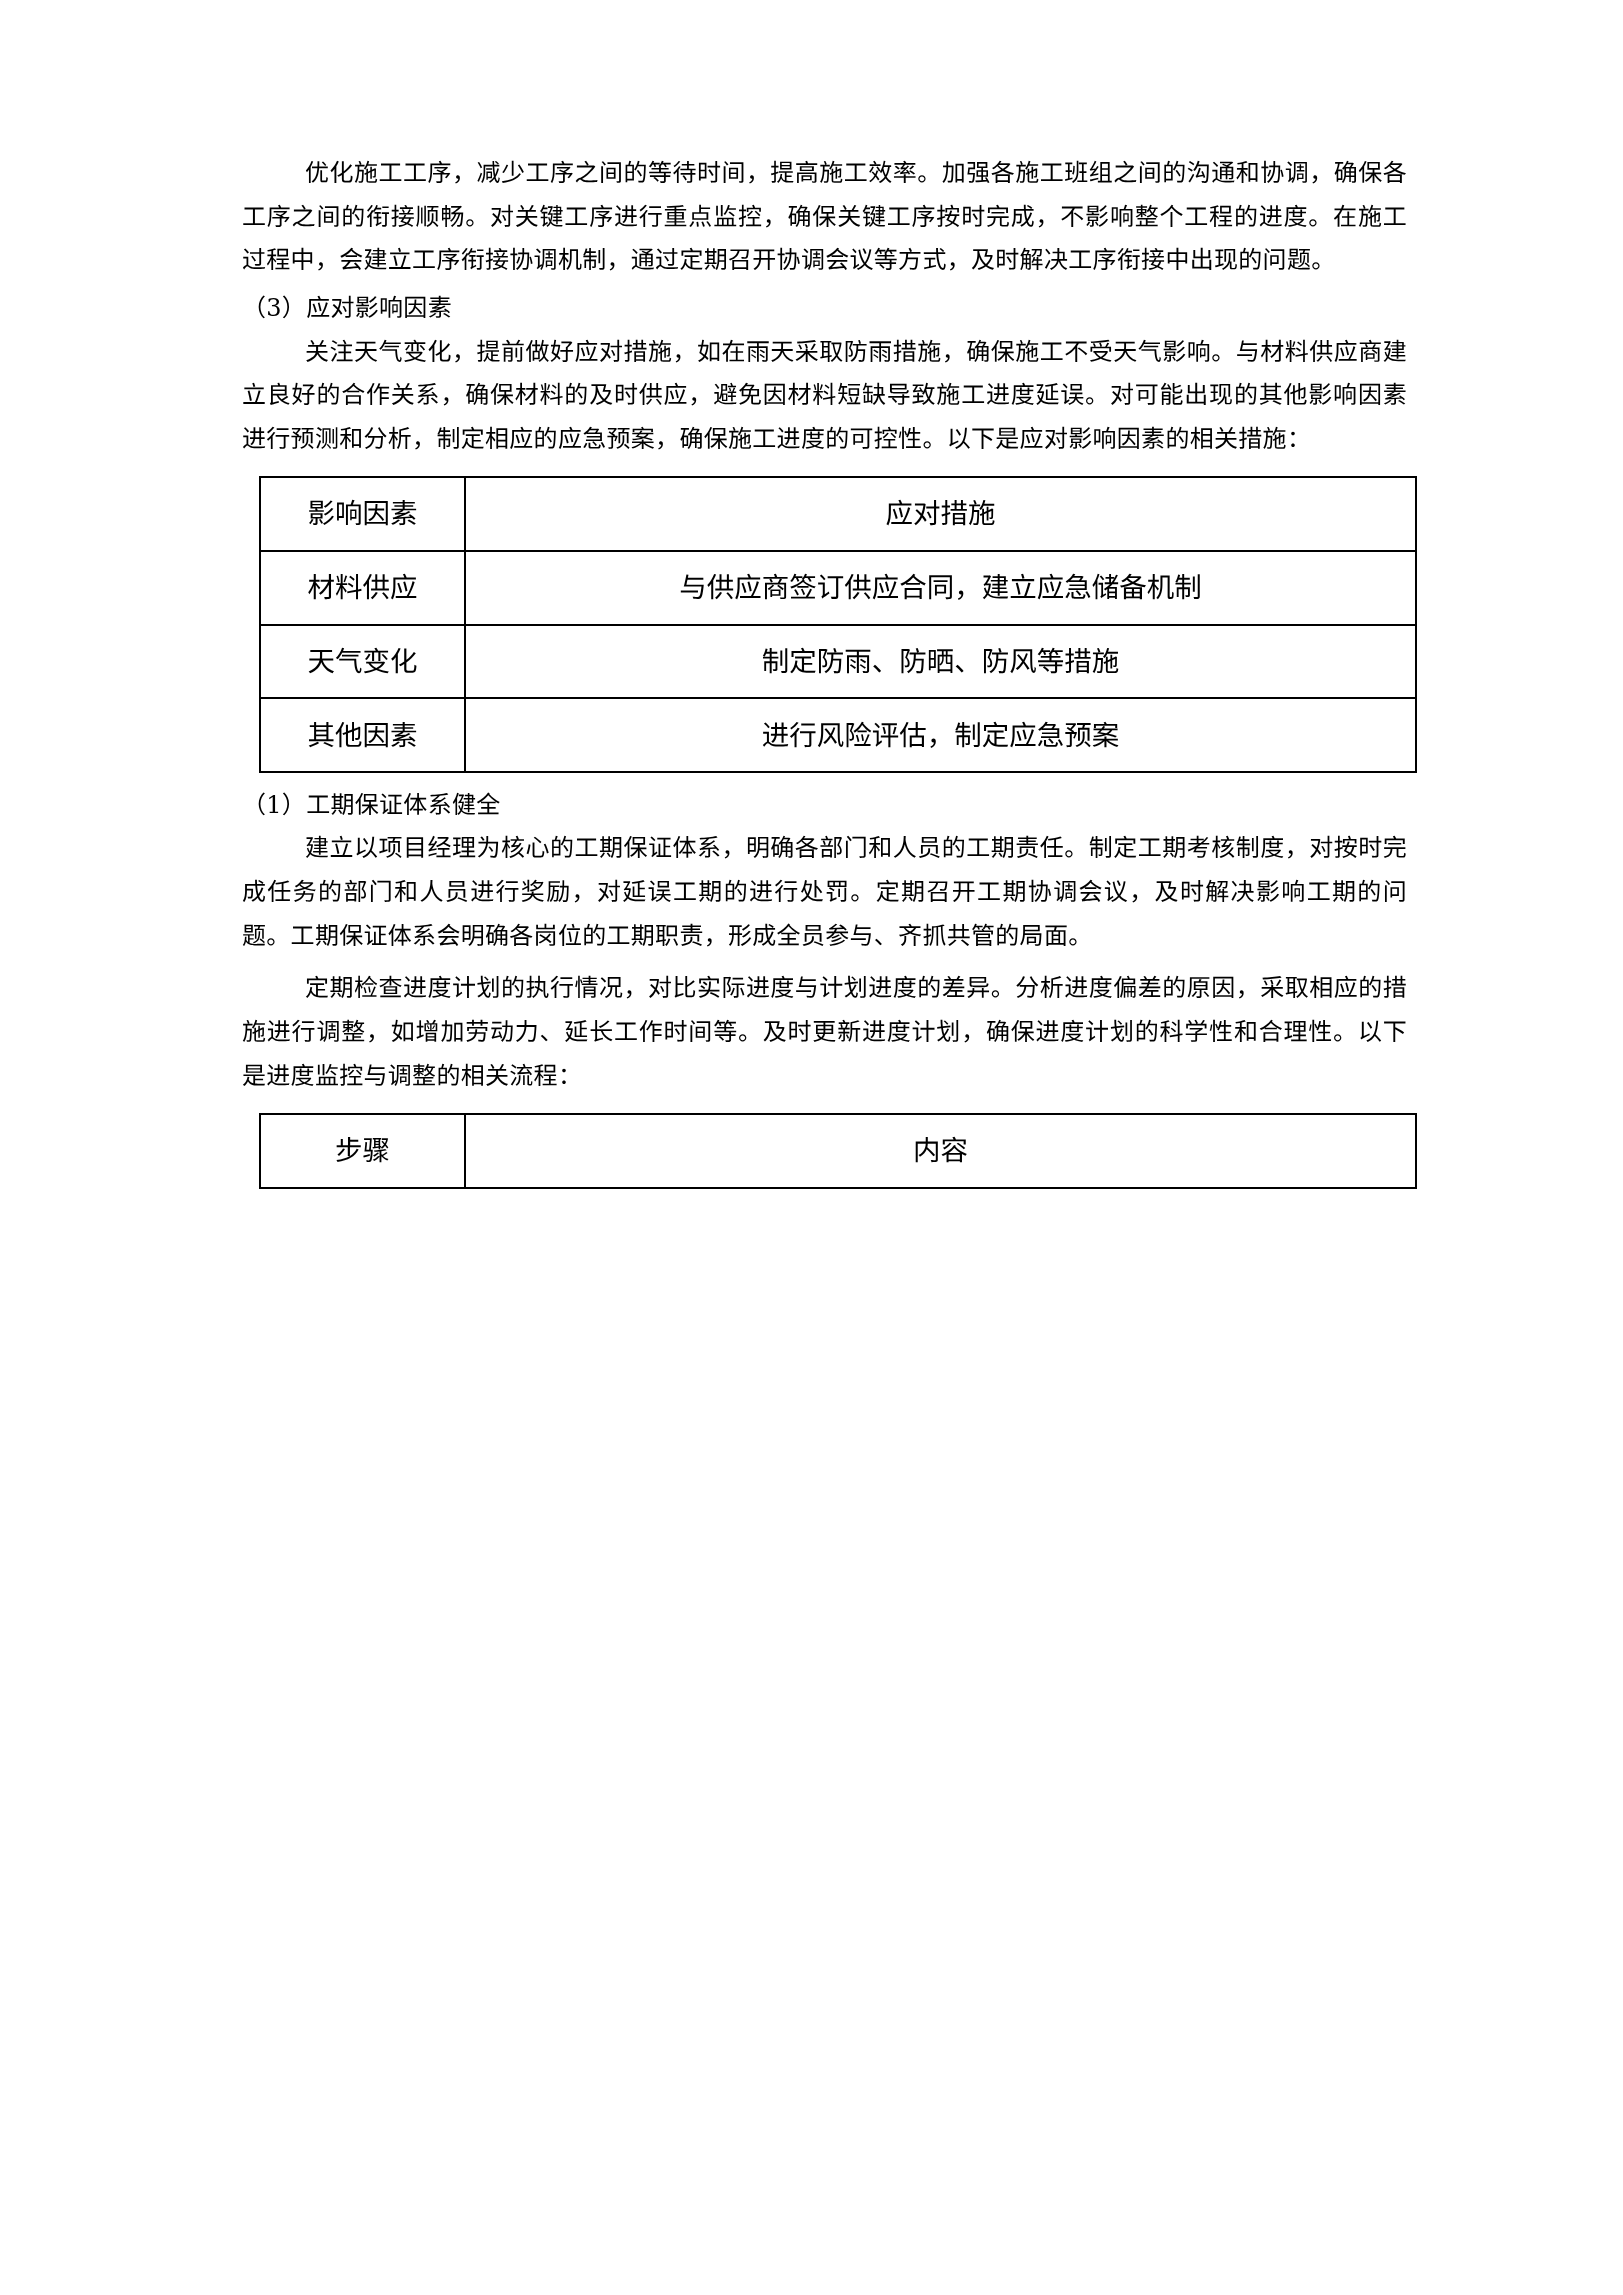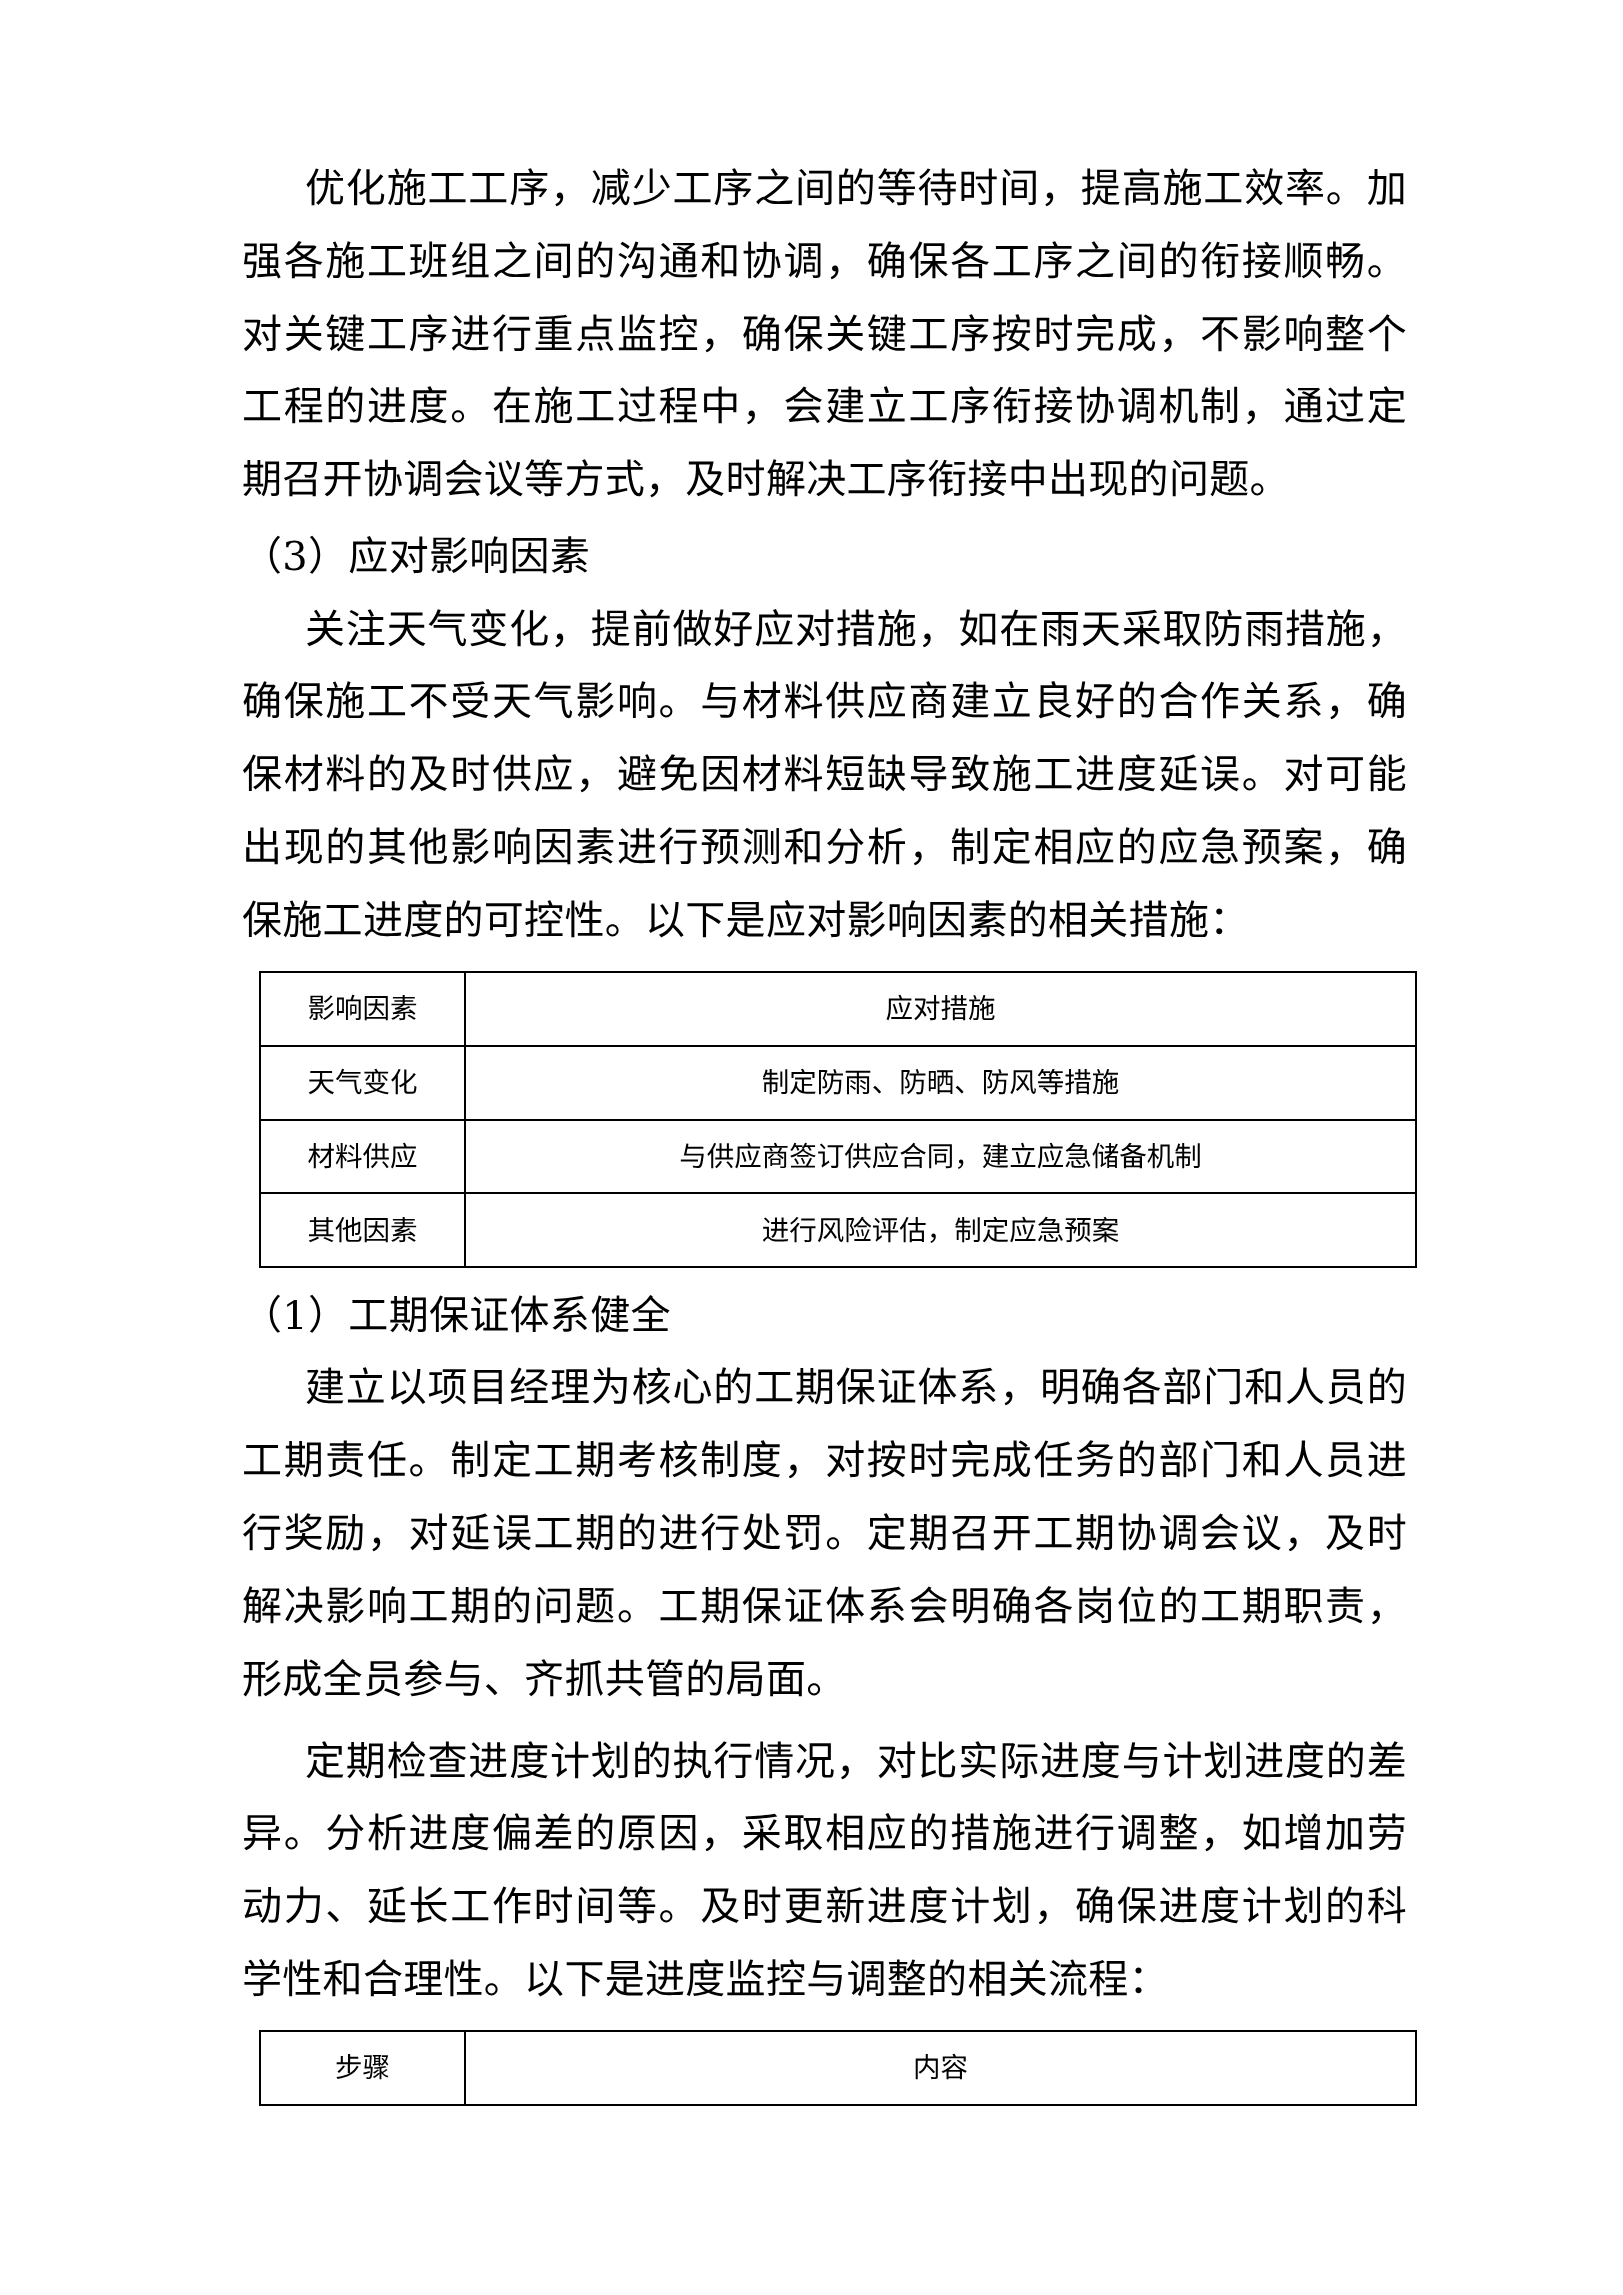--- a/index.html
+++ b/index.html
@@ -18,21 +18,21 @@
     box-sizing: border-box;
     background: #ffffff;
     position: relative;
     padding: 152px 216px 0 242px;
   }
   .content {
     width: 1165px;
   }
   p {
     margin: 0;
-    font-size: 40px;
+    font-size: 24px;
     line-height: 1.82;
     letter-spacing: 0.3px;
     text-align: justify;
     text-justify: inter-ideograph;
   }
   p.indent {
     text-indent: 63px;
   }
   p.heading {
     text-indent: 0;
@@ -75,26 +75,26 @@
 
     <p class="indent">关注天气变化，提前做好应对措施，如在雨天采取防雨措施，确保施工不受天气影响。与材料供应商建立良好的合作关系，确保材料的及时供应，避免因材料短缺导致施工进度延误。对可能出现的其他影响因素进行预测和分析，制定相应的应急预案，确保施工进度的可控性。以下是应对影响因素的相关措施：</p>
 
     <table class="doc-table">
       <tbody>
         <tr>
           <td class="col-a">影响因素</td>
           <td class="col-b">应对措施</td>
         </tr>
         <tr>
+          <td class="col-a">材料供应</td>
+          <td class="col-b">与供应商签订供应合同，建立应急储备机制</td>
+        </tr>
+        <tr>
           <td class="col-a">天气变化</td>
           <td class="col-b">制定防雨、防晒、防风等措施</td>
-        </tr>
-        <tr>
-          <td class="col-a">材料供应</td>
-          <td class="col-b">与供应商签订供应合同，建立应急储备机制</td>
         </tr>
         <tr>
           <td class="col-a">其他因素</td>
           <td class="col-b">进行风险评估，制定应急预案</td>
         </tr>
       </tbody>
     </table>
 
 
     <p class="heading">（1）工期保证体系健全</p>

